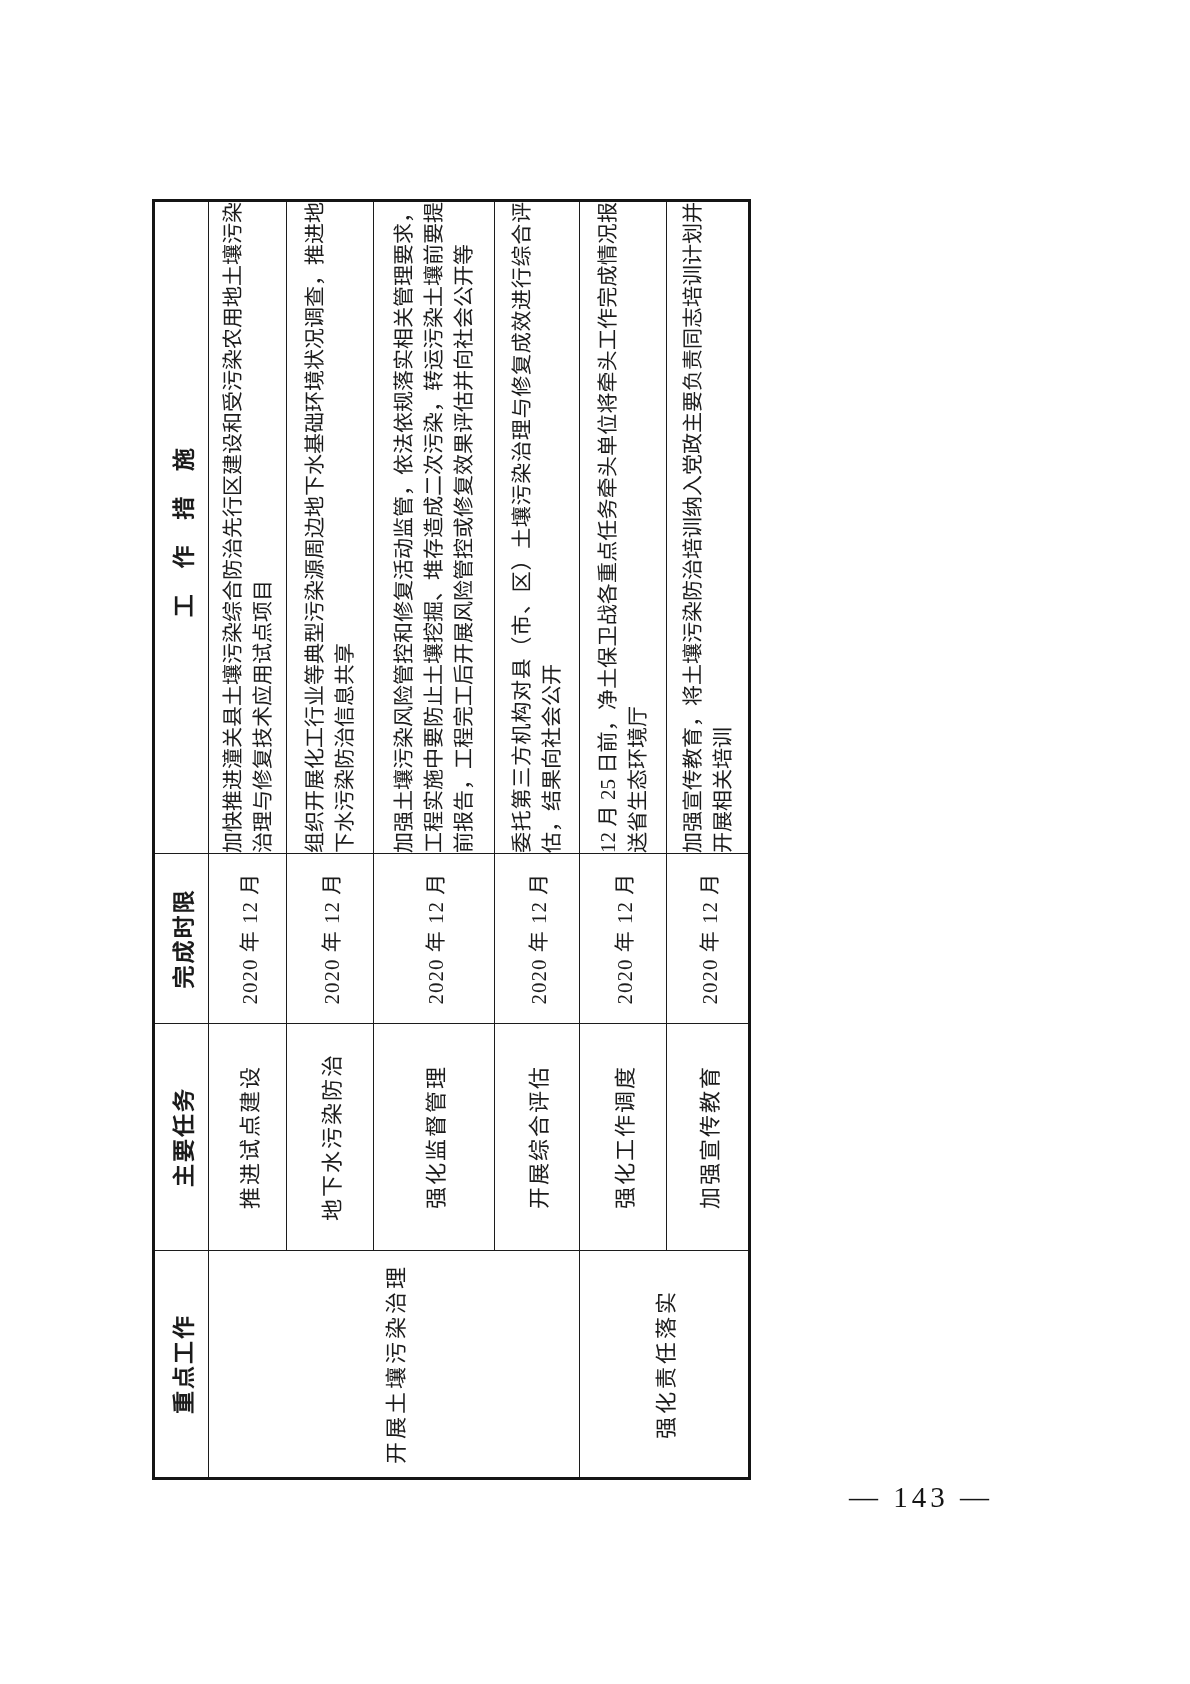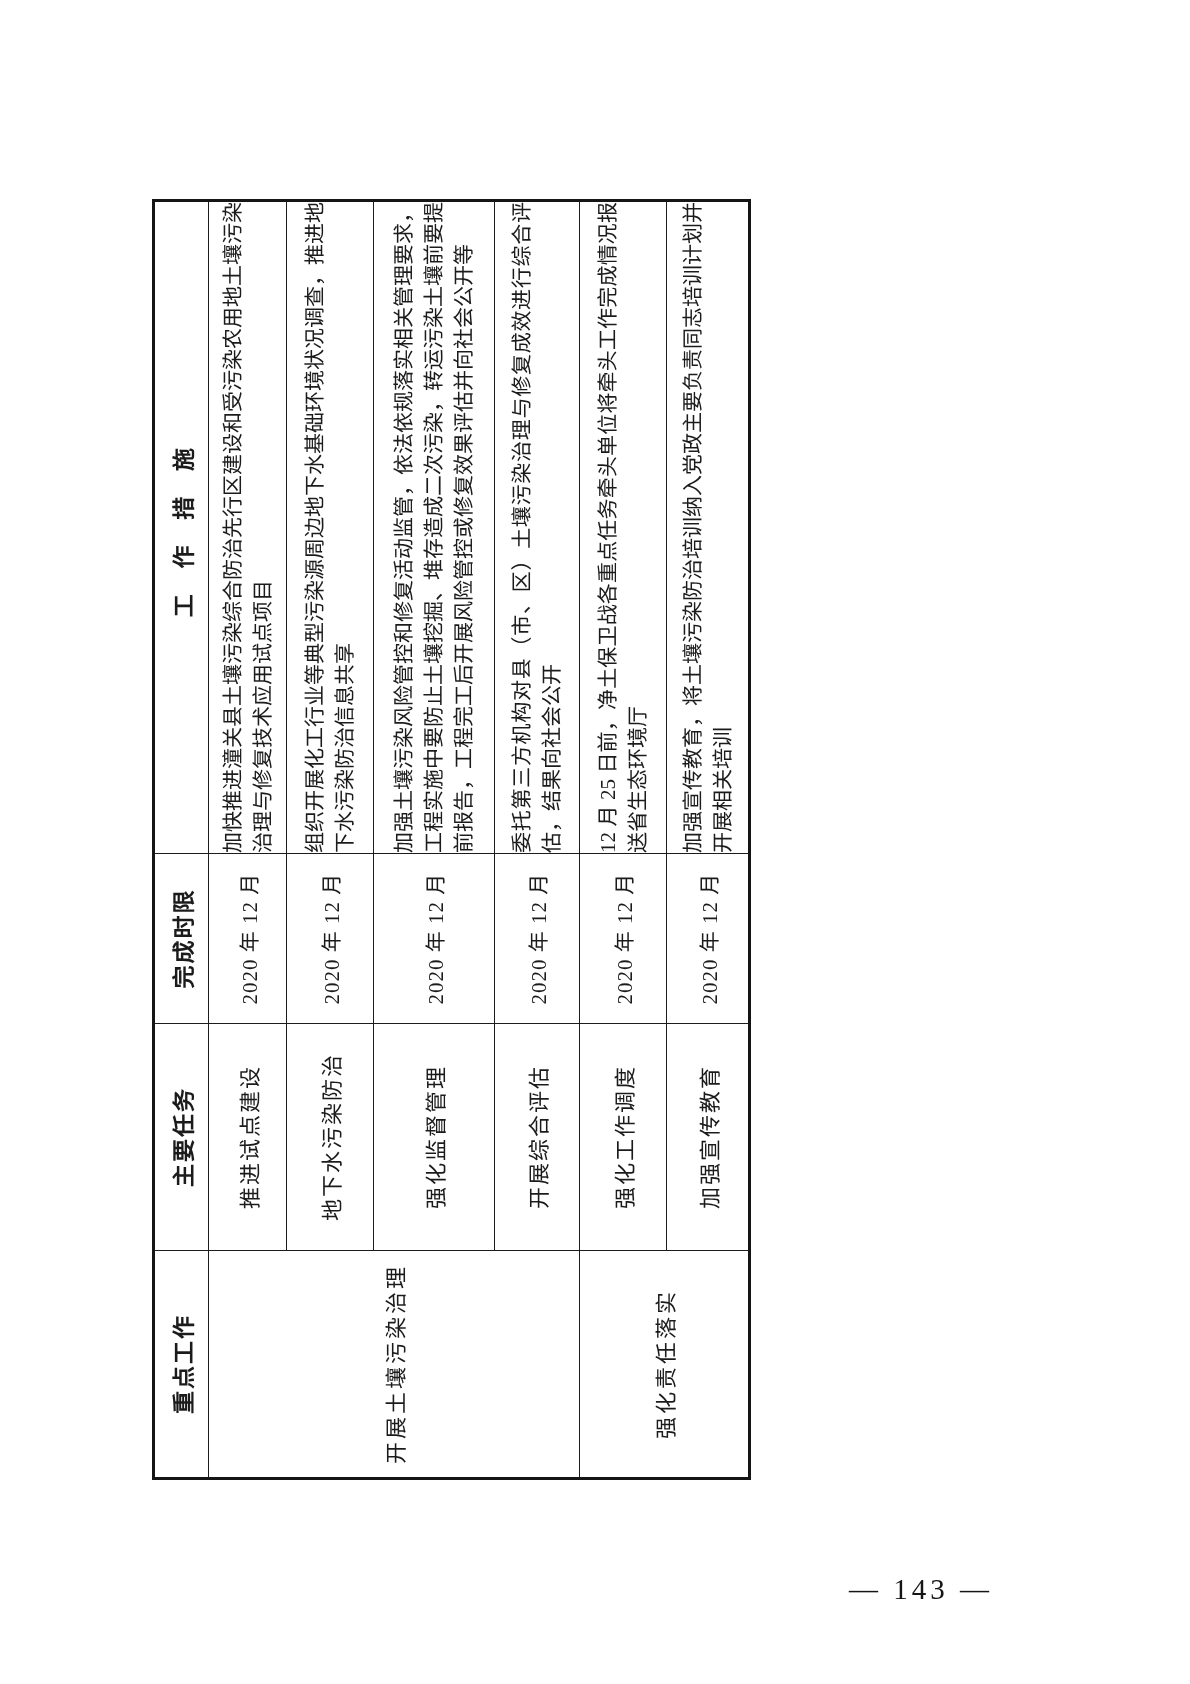--- a/index.html
+++ b/index.html
@@ -76,21 +76,21 @@
   td.measure-cell {
     font-size: 21px;
     line-height: 30px;
     text-align: justify;
     text-align-last: left;
     padding: 2px 9px;
   }
   .page-number {
     position: absolute;
     left: 821px;
-    top: 1573px;
+    top: 1481px;
     width: 200px;
     text-align: center;
     font-size: 29px;
     letter-spacing: 4px;
     color: #151515;
     white-space: nowrap;
   }
 </style>
 </head>
 <body>

